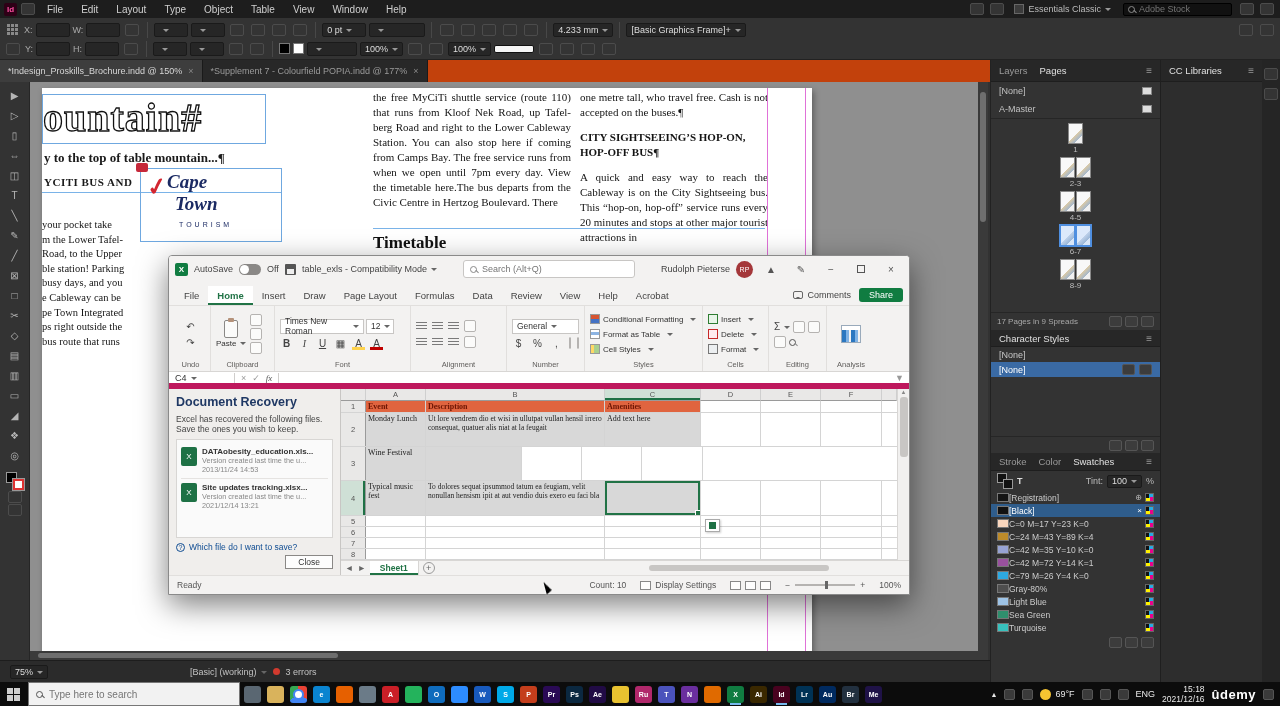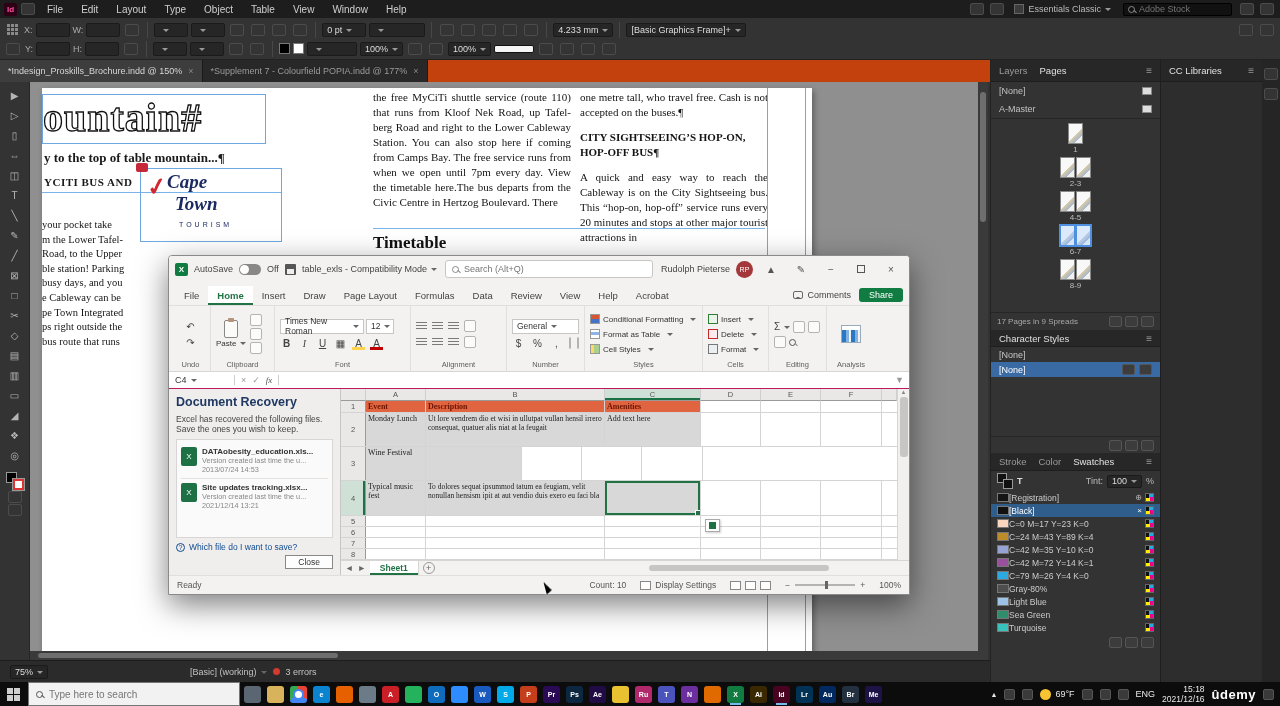--- a/index.html
+++ b/index.html
@@ -83,21 +83,21 @@
 .appstatus{position:absolute;left:0;top:660px;width:990px;height:22px;background:#2b2b2b;border-top:1px solid #1d1d1d;display:flex;align-items:center;padding:0 10px;gap:6px;font-size:9px;color:#c2c2c2;z-index:4}
 .errdot{width:7px;height:7px;border-radius:50%;background:#d23a2e;display:inline-block}
 
 .xl{position:absolute;left:168px;top:255px;width:742px;height:340px;background:#fff;border:1px solid #8a8a8a;border-radius:4px 4px 0 0;box-shadow:0 10px 30px rgba(0,0,0,.5);z-index:50;color:#333;overflow:hidden;display:flex;flex-direction:column}
 .xl-title{height:26px;background:#f3f2f1;display:flex;align-items:center;padding:0 6px;gap:6px;font-size:9px;color:#444}
 .xlogo{width:13px;height:13px;background:#107c41;border-radius:2px;display:flex;align-items:center;justify-content:center;color:#fff;font-size:8px;font-weight:bold}
 .toggle{width:22px;height:11px;background:#8a8886;border-radius:6px;position:relative}
 .toggle i{position:absolute;left:1px;top:1px;width:9px;height:9px;background:#fff;border-radius:50%}
 .floppy{width:11px;height:11px;background:#555;position:relative;border-radius:1px}
 .floppy::after{content:"";position:absolute;left:2px;bottom:1px;width:7px;height:5px;background:#eee}
-.xsearch{width:208px;height:18px;background:#fff;border:1px solid #c8c6c4;border-radius:3px;display:flex;align-items:center;padding:0 6px;gap:5px;margin:0 auto}
+.xsearch{width:172px;height:18px;background:#fff;border:1px solid #c8c6c4;border-radius:3px;display:flex;align-items:center;padding:0 6px;gap:5px;margin:0 auto}
 .xsearch input{border:none;outline:none;font-size:9px;color:#605e5c;width:140px;font-family:"Liberation Sans",sans-serif}
 .avatar{width:17px;height:17px;border-radius:50%;background:#a4373a;color:#fff;font-size:7px;display:flex;align-items:center;justify-content:center}
 .wbtn{width:24px;height:22px;display:flex;align-items:center;justify-content:center;color:#555;font-size:10px}
 .wmax{width:8px;height:8px;border:1px solid #555}
 .xl-tabs{height:24px;background:#f3f2f1;display:flex;align-items:flex-end;padding:0 6px;gap:0;font-size:9.5px;color:#444;border-bottom:1px solid #e1dfdd}
 .xtab{padding:4px 9px}
 .xtab.active{color:#217346;font-weight:bold;box-shadow:inset 0 -2px 0 #217346;background:#fff}
 .xl-tabs .right{margin-left:auto;display:flex;align-items:center;gap:8px;padding-bottom:3px}
 .cmt{display:flex;align-items:center;gap:4px;font-size:9px;color:#444}
 .bubble{width:10px;height:8px;border:1px solid #666;border-radius:2px;position:relative}
@@ -113,21 +113,21 @@
 .xsel{height:15px;border:1px solid #c8c6c4;background:#fff;font-size:8.5px;color:#333;display:flex;align-items:center;padding:0 4px}
 .clip{width:14px;height:18px;background:#fbfbfa;border:1px solid #8a8886;border-radius:2px;position:relative}
 .clip::after{content:"";position:absolute;left:3px;top:-3px;width:6px;height:4px;background:#b5927a;border-radius:1px}
 .stylerow{display:flex;align-items:center;gap:3px;font-size:8px;color:#333;height:14px}
 .cfi{width:10px;height:10px;background:linear-gradient(#d65532 0 50%,#4472c4 0);border:1px solid #999}
 .fti{width:10px;height:10px;background:linear-gradient(#fff 0 30%,#8db4e2 0 60%,#fff 0);border:1px solid #999}
 .csi{width:10px;height:10px;background:linear-gradient(90deg,#ffd966 0 40%,#a9d08e 0);border:1px solid #999}
 .ici{width:10px;height:10px;border:1px solid #2e7d32;background:#e8f5e9}
 .dci{width:10px;height:10px;border:1px solid #c62828;background:#ffebee}
 .fmi{width:10px;height:10px;border:1px solid #777;background:#eceff1}
-.xl-formula{height:17px;background:#fff;border-bottom:1px solid #be185d;display:flex;align-items:center;font-size:9px}
+.xl-formula{height:17px;background:#fff;border-bottom:6px solid #be185d;display:flex;align-items:center;font-size:9px}
 .namebox{width:66px;border-right:1px solid #d0cecc;display:flex;align-items:center;padding:0 6px;color:#333}
 .fbtns{display:flex;align-items:center;gap:6px;padding:0 6px;border-right:1px solid #d0cecc;color:#999}
 .xl-content{flex:1;display:flex;min-height:0}
 .recov{width:172px;background:#f0eeec;border-right:1px solid #c8c6c4;padding:6px 7px;display:flex;flex-direction:column;font-size:8.5px;color:#444;position:relative}
 .recov h3{font-size:12.5px;color:#1f3864;font-weight:bold;margin-bottom:5px}
 .rfiles{background:#fafafa;border:1px solid #d8d6d4;margin-top:5px;padding:3px 4px;flex:1;overflow:hidden}
 .rfile{display:flex;gap:5px;padding:4px 0;border-bottom:1px solid #e5e3e1}
 .xdoc{width:16px;height:19px;background:#1e7145;border-radius:2px;color:#fff;font-size:8px;display:flex;align-items:center;justify-content:center;flex:0 0 16px}
 .rname{font-size:8px;color:#333;font-weight:bold}
 .rmeta{font-size:7.3px;color:#888}
@@ -732,21 +732,21 @@
 
     <div class="recov">
       <h3>Document Recovery</h3>
       <div>Excel has recovered the following files. Save the ones you wish to keep.</div>
       <div class="rfiles">
         <div class="rfile">
           <span class="xdoc">X</span>
           <span>
             <div class="rname">DATAobesity_education.xls...</div>
             <div class="rmeta">Version created last time the u...</div>
-            <div class="rmeta">2013/07/24 14:53</div>
+            <div class="rmeta">2013/11/24 14:53</div>
           </span>
         </div>
         <div class="rfile" style="border-bottom:none">
           <span class="xdoc">X</span>
           <span>
             <div class="rname">Site updates tracking.xlsx...</div>
             <div class="rmeta">Version created last time the u...</div>
             <div class="rmeta">2021/12/14 13:21</div>
           </span>
         </div>

